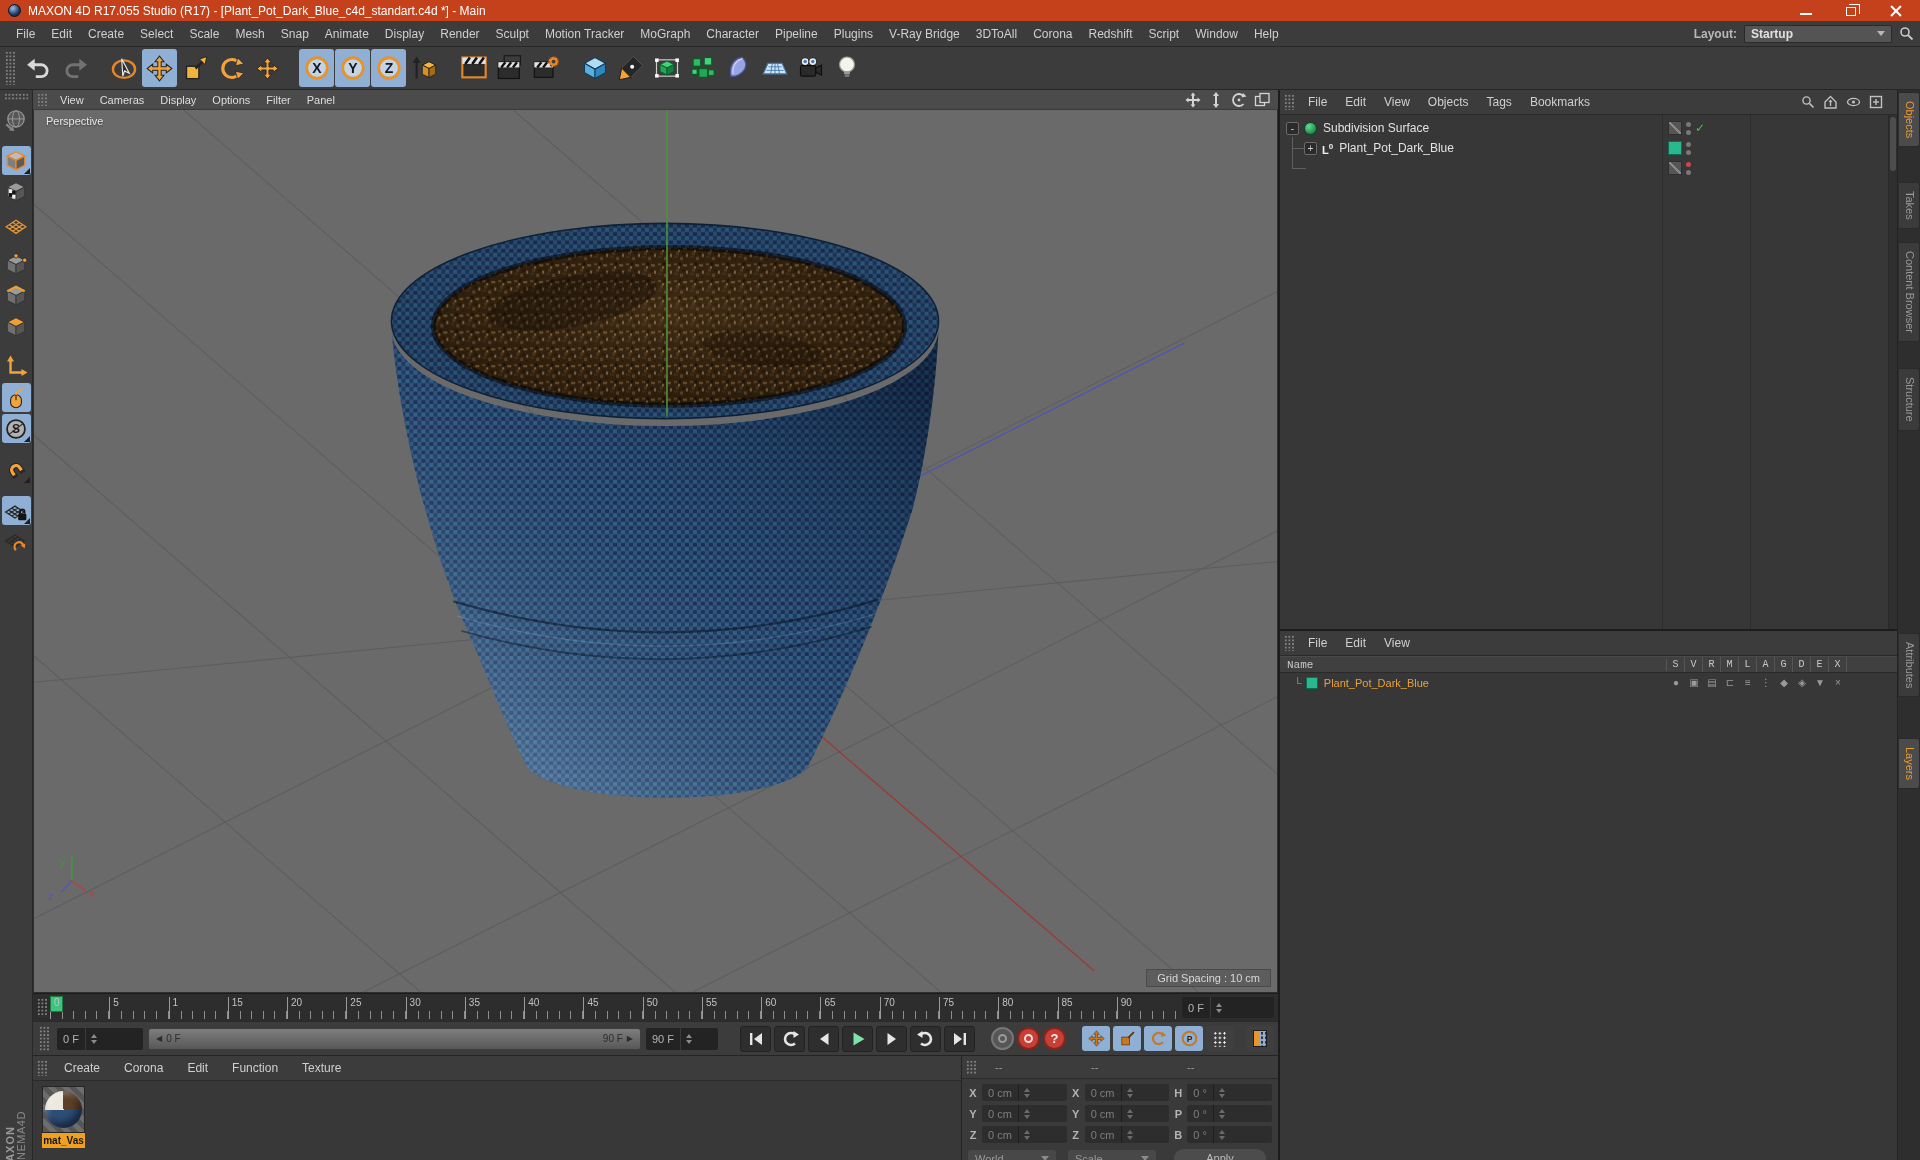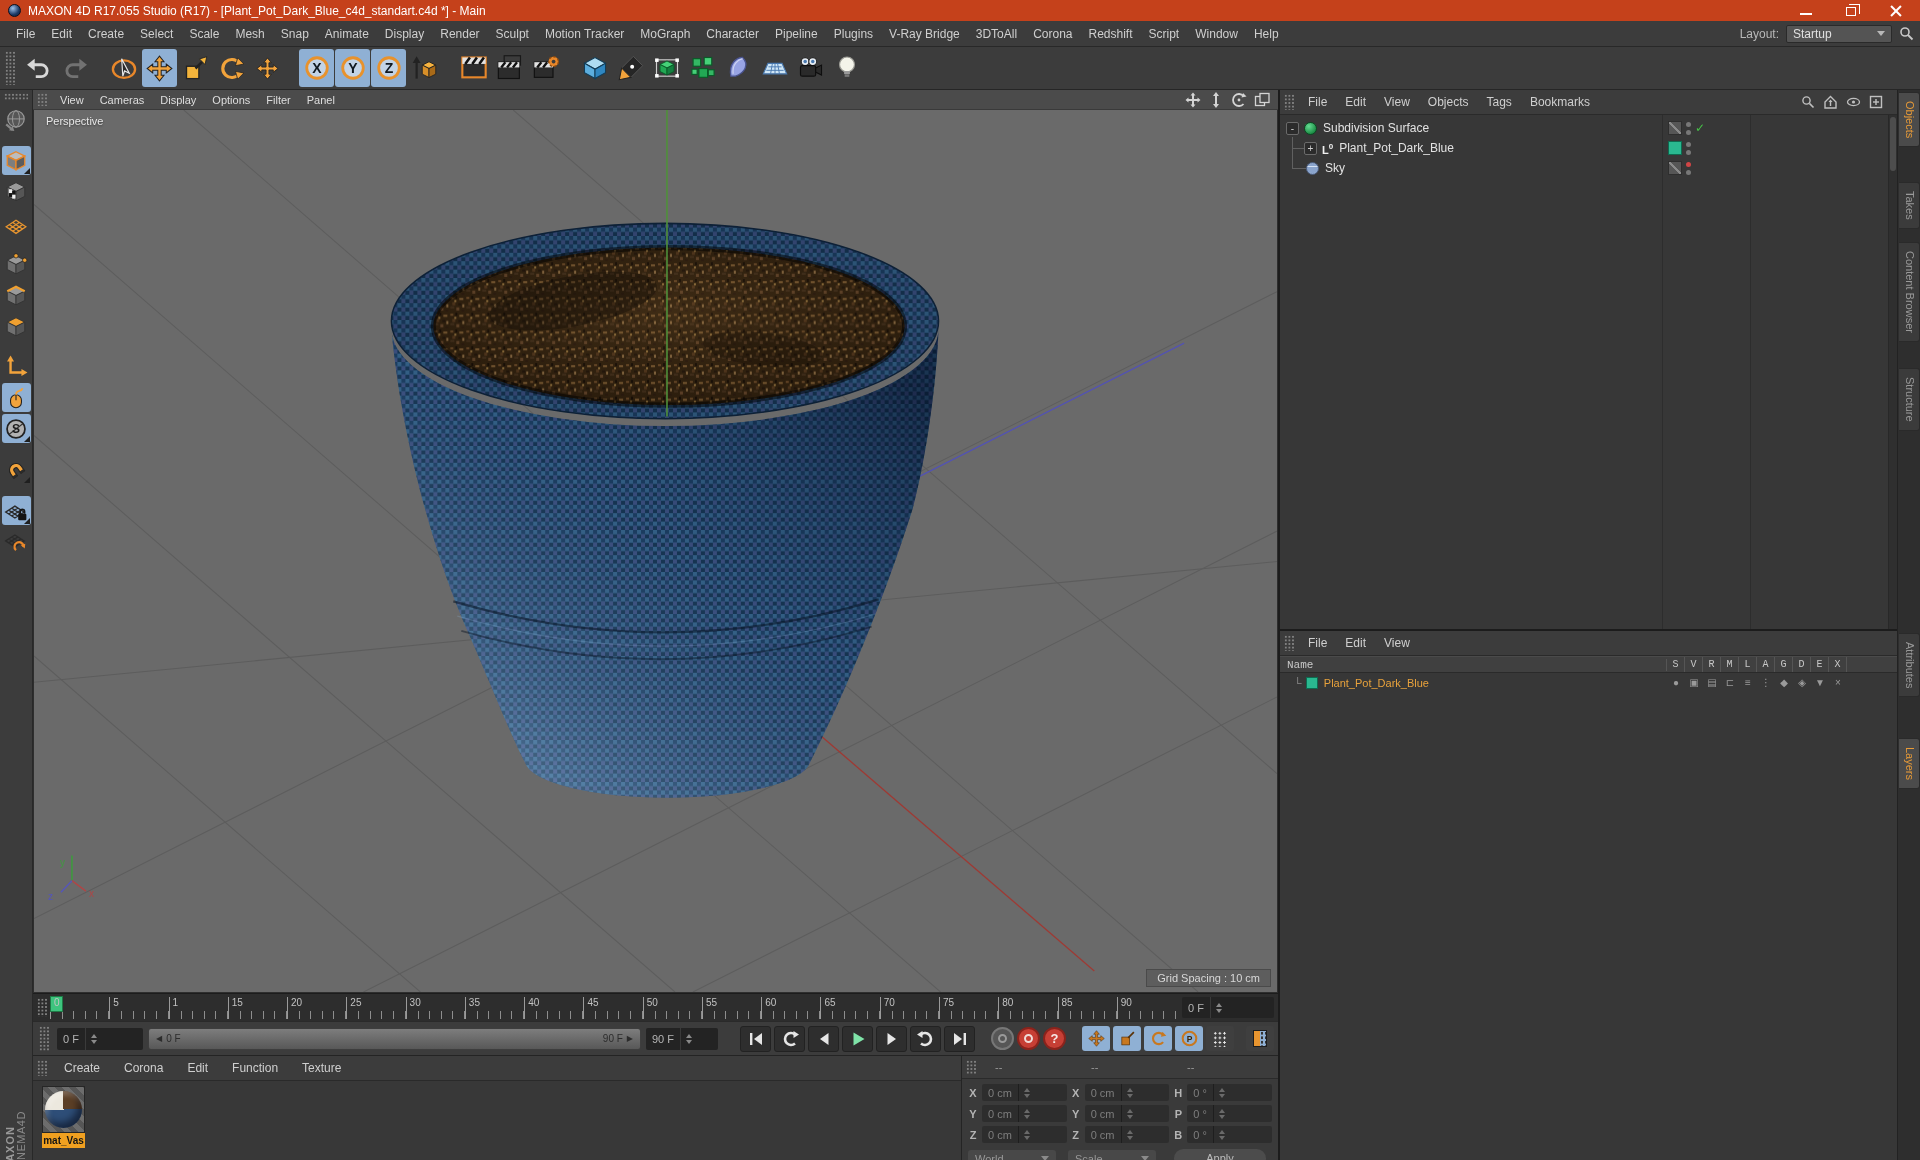--- a/index.html
+++ b/index.html
@@ -14,23 +14,23 @@
   .wc-min{border-bottom:2px solid #fff;height:8px;width:12px;}
   .wc-max{width:10px;height:9px;border:1.5px solid #fff;position:relative;margin-top:1px;}
   .wc-max::before{content:"";position:absolute;left:2px;top:-4px;width:10px;height:9px;border:1.5px solid #fff;border-bottom:none;border-left:none;}
   .wc-close{width:12px;height:12px;}
   .wc-close::before,.wc-close::after{content:"";position:absolute;left:5px;top:-1px;width:2px;height:14px;background:#fff;}
   .wc-close::before{transform:rotate(45deg);} .wc-close::after{transform:rotate(-45deg);}
 
   
   .menubar{height:26px;background:#3c3c3c;display:flex;align-items:center;font-size:12px;color:#cfcfcf;border-bottom:1px solid #282828;padding-left:8px;}
   .mi{padding:0 8px;cursor:default;white-space:nowrap;}
-  .menubar-right{margin-left:auto;display:flex;align-items:center;gap:7px;padding-right:6px;}
+  .menubar-right{margin-left:auto;display:flex;align-items:center;gap:7px;padding-right:6px;font-weight:bold;}
   .layout-label{color:#b8b8b8;}
-  .layout-dd{width:106px;height:18px;background:#545454;border:1px solid #2a2a2a;border-radius:2px;display:flex;align-items:center;padding:0 6px;color:#e0e0e0;}
+  .layout-dd{width:148px;height:18px;background:#545454;border:1px solid #2a2a2a;border-radius:2px;display:flex;align-items:center;padding:0 6px;color:#e0e0e0;}
   .dd-caret{margin-left:auto;width:0;height:0;border-left:4px solid transparent;border-right:4px solid transparent;border-top:5px solid #b8b8b8;}
 
   
   .toolbar{height:43px;background:#3c3c3c;display:flex;align-items:center;border-bottom:1px solid #262626;padding-left:2px;gap:1px;}
   .tbtn{width:35px;height:38px;border-radius:3px;display:flex;align-items:center;justify-content:center;position:relative;flex:none;}
   .tbtn.active{background:#8fb0d4;}
   .tsep{width:12px;flex:none;}
   .grip{width:11px;align-self:stretch;margin:4px 4px 4px 3px;background-image:radial-gradient(#828282 0.9px,transparent 1.1px);background-size:3.6px 3.6px;flex:none;}
   .notch{position:absolute;right:1px;bottom:1px;width:0;height:0;border-left:6px solid transparent;border-bottom:6px solid #1f1f1f;}
 
@@ -1013,24 +1013,20 @@
           <span style="margin-left:6px;">Plant_Pot_Dark_Blue</span>
         </div>
         <div class="obj-toggles" style="left:388px;top:26px;">
           <span class="tglteal"></span>
           <span class="dots2">
               <i></i>
               <i></i>
             </span>
         </div>
 
-        <div class="tree-row" style="top:43px;">
-          <span class="icon-sky" style="margin-left:26px;"></span>
-          <span style="margin-left:6px;">Sky</span>
-        </div>
         <div class="obj-toggles" style="left:388px;top:46px;">
           <span class="tglbox"></span>
           <span class="dots2">
               <i class="red"></i>
               <i></i>
             </span>
         </div>
 
         <div class="colline" style="left:382px;"></div>
         <div class="colline" style="left:470px;"></div>

